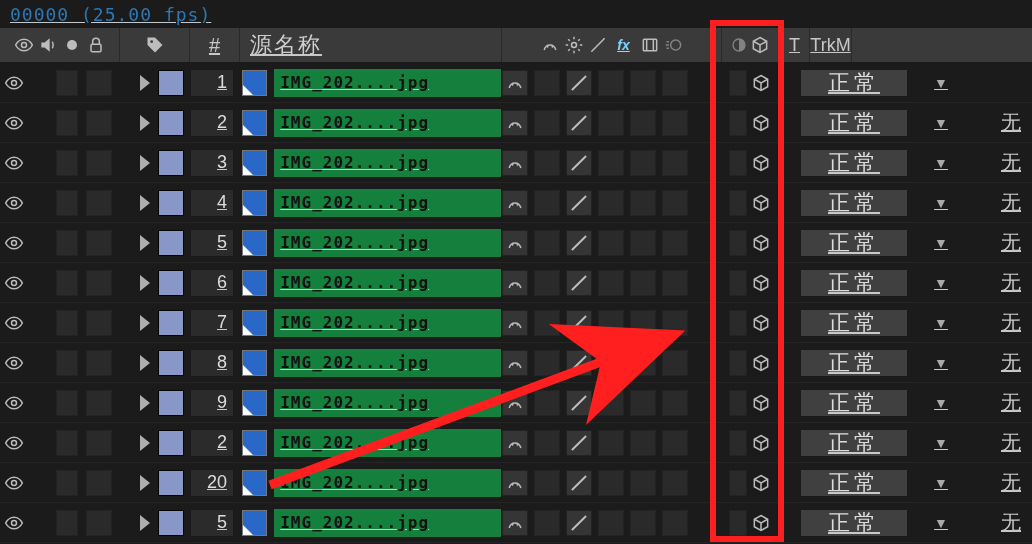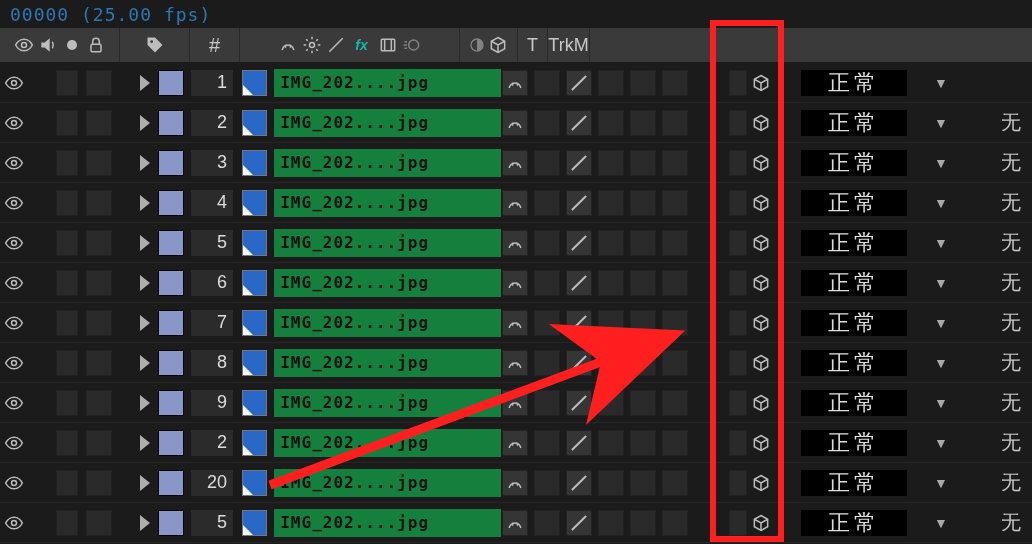--- a/index.html
+++ b/index.html
@@ -1,19 +1,19 @@
 <!DOCTYPE html>
 <html><head>
 <meta charset="utf-8">
 <style>
   * { box-sizing: border-box; }
   html,body { margin:0; padding:0; background:#1b1b1b; color:#c8c8c8;
     font-family: "Microsoft YaHei", Arial, sans-serif; font-size:14px;
     width:1032px; height:544px; overflow:hidden; }
-  .panel { width:1032px; height:544px; position:relative; }
+  .panel { width:1032px; height:544px; position:relative;text-decoration:underline; }
   .frameInfo { color:#2b78b5; font-size:18px; padding:4px 8px 2px 10px;
     letter-spacing:1px; font-family: monospace, sans-serif; }
   .header { display:flex; align-items:center; height:36px;
     background:#3a3a3a; border-top:1px solid #1a1a1a; border-bottom:1px solid #1a1a1a; }
   .hcell { display:flex; align-items:center; justify-content:center;
     height:100%; border-right:1px solid #2a2a2a; }
   .hcol-av    { width:120px; }
   .hcol-tag   { width:70px; }
   .hcol-hash  { width:50px; }
   .hcol-name  { width:262px; justify-content:flex-start; padding-left:10px;
@@ -64,21 +64,21 @@
     display:inline-flex; align-items:flex-end; justify-content:flex-start;
     margin-right:6px; }
   .thumb::after { content:""; width:0; height:0; border-left:10px solid #fff;
     border-top:10px solid transparent; position:relative; left:0; bottom:0; }
 
   .swbox { width:26px; height:26px; background:#353535; border:1px solid #222;
     margin-right:6px; display:flex; align-items:center; justify-content:center; }
   .swbox.dark { background:#2a2a2a; }
   .diagLine { width:20px; height:2px; background:#bdbdbd; transform:rotate(-45deg); }
 
-  .modeField { width:108px; height:28px; background:#000000; color:#ddd;
+  .modeField { width:108px; height:28px; background:#404040; color:#ddd;
     display:flex; align-items:center; justify-content:center; font-size:22px;
     border:1px solid #1a1a1a; letter-spacing:4px; }
   .chev { color:#aaa; font-size:14px; }
 
   .redBox { position:absolute; border:6px solid #ff1f1f; pointer-events:none;
     left:710px; top:20px; width:74px; height:522px; z-index:5; }
   .arrow { position:absolute; z-index:4; pointer-events:none; }
   .arrow svg { overflow:visible; }
 </style>
 </head>
@@ -118,40 +118,43 @@
       <span class="ico fill">
         <svg viewBox="0 0 24 24">
             <path d="M3 3h9l9 9-9 9-9-9V3z"></path>
             <circle cx="8" cy="8" r="1.6" fill="#3a3a3a"></circle>
           </svg>
       </span>
     </div>
     <div class="hcell hcol-hash">
       <span style="font-size:20px;">#</span>
     </div>
+    <div class="hcell hcol-name">
+      <span>源名称</span>
+    </div>
     <div class="hcell hcol-sw">
       <span class="ico">
         <svg viewBox="0 0 24 24">
             <path d="M5 18c2-8 12-8 14 0"></path>
             <circle cx="9" cy="14" r="1.2" fill="#bdbdbd" stroke="none"></circle>
             <circle cx="15" cy="14" r="1.2" fill="#bdbdbd" stroke="none"></circle>
           </svg>
       </span>
       <span class="ico">
         <svg viewBox="0 0 24 24">
             <circle cx="12" cy="12" r="3"></circle>
             <path d="M12 2v3M12 19v3M2 12h3M19 12h3M5 5l2 2M17 17l2 2M19 5l-2 2M5 19l2-2"></path>
           </svg>
       </span>
       <span class="ico">
         <svg viewBox="0 0 24 24">
             <path d="M4 20L20 4"></path>
           </svg>
       </span>
-      <span class="ico" style="font-style:italic;font-weight:bold;color:#14b8a6;width:28px;">fx</span>
+      <span class="ico" style="font-style:italic;font-weight:bold;color:#7dd3fc;width:28px;">fx</span>
       <span class="ico">
         <svg viewBox="0 0 24 24">
             <rect x="4" y="5" width="16" height="14" rx="1"></rect>
             <line x1="8" y1="5" x2="8" y2="19"></line>
             <line x1="16" y1="5" x2="16" y2="19"></line>
           </svg>
       </span>
       <span class="ico dim">
         <svg viewBox="0 0 24 24">
             <circle cx="14" cy="12" r="6"></circle>

